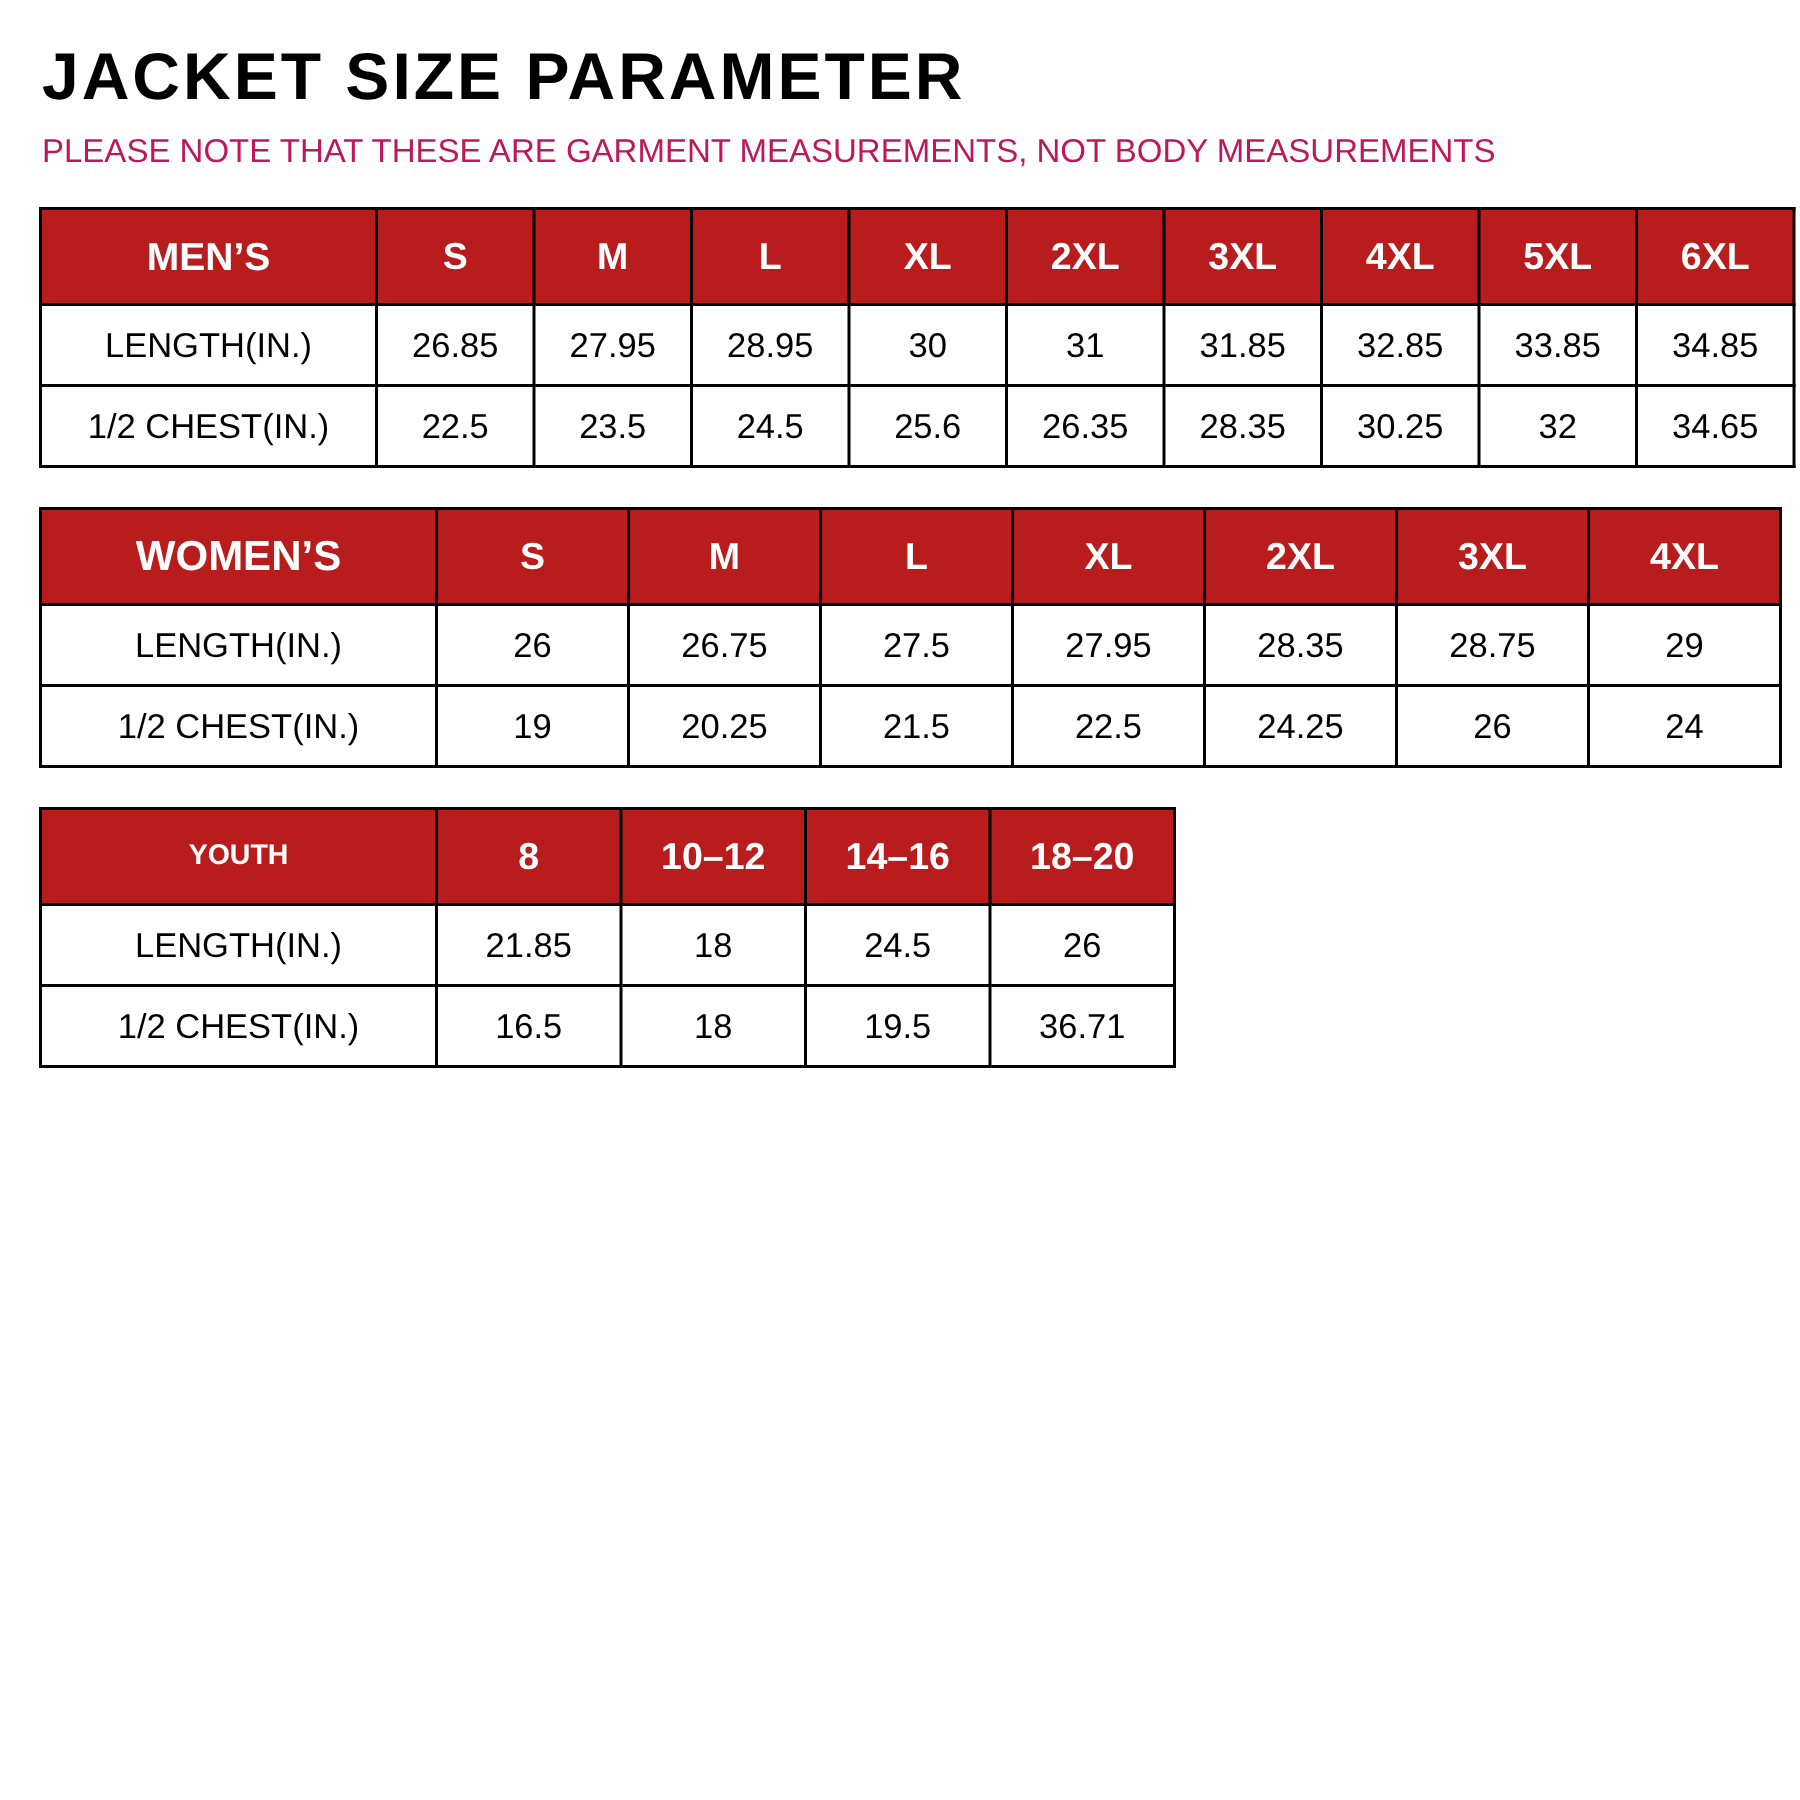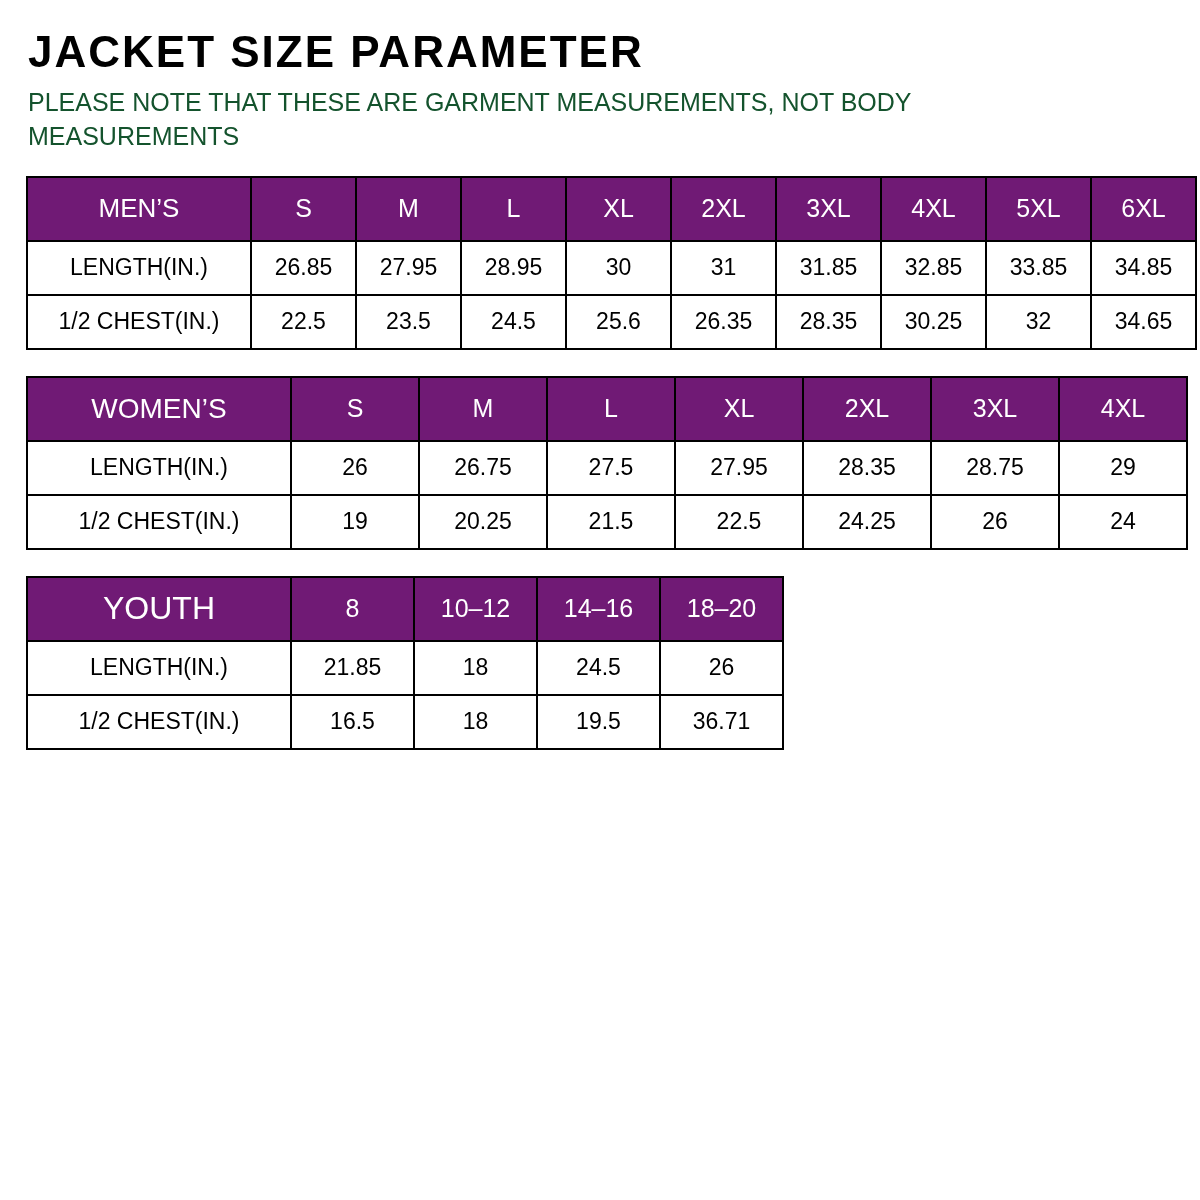--- a/index.html
+++ b/index.html
@@ -21,66 +21,67 @@
     padding: 28px 26px 20px 26px;
   }
   .title {
     font-size: 44px;
     font-weight: bold;
     letter-spacing: 2px;
     margin: 0 0 10px 2px;
     line-height: 1.1;
   }
   .note-red {
-    color: #14532d;
-    font-size: 25px;
+    color: #be185d;
+    font-size: 22px;
     line-height: 1.35;
     margin: 0 0 22px 2px;
     max-width: 1000px;
   }
   table.sizechart {
     border-collapse: collapse;
     table-layout: fixed;
     margin-bottom: 26px;
   }
   table.sizechart td, table.sizechart th {
     border: 2px solid #000000;
     text-align: center;
     font-weight: normal;
     padding: 0;
     height: 52px;
     font-size: 23px;
     color: #000000;
     background: #ffffff;
   }
   table.sizechart thead td {
-    background: #701a75;
+    background: #b91c1c;
     color: #ffffff;
     font-size: 25px;
     height: 62px;
+    font-weight: bold;
   }
   .rowlabel {
     font-size: 23px;
   }
   
   .men { width: 1148px; }
   .men .c-label { width: 222px; }
   .men thead td.c-label { font-size: 26px; }
   .men .c-size { width: 103px; }
 
   .women { width: 1148px; }
   .women .c-label { width: 262px; }
   .women thead td.c-label { font-size: 28px; }
   .women .c-size { width: 126px; }
   .women td { height: 62px; font-size: 25px; }
   .women thead td { height: 76px; font-size: 28px; }
 
   .youth { width: 748px; }
   .youth .c-label { width: 262px; }
-  .youth thead td.c-label { font-size: 32px; }
+  .youth thead td.c-label { font-size: 19px; }
   .youth .c-size { width: 121px; }
   .youth td { height: 62px; font-size: 25px; }
   .youth thead td { height: 76px; font-size: 28px; }
 
   .footer-red {
     color: #ee1c25;
     font-size: 25px;
     line-height: 1.45;
     margin: 0 0 18px 2px;
     max-width: 1150px;

